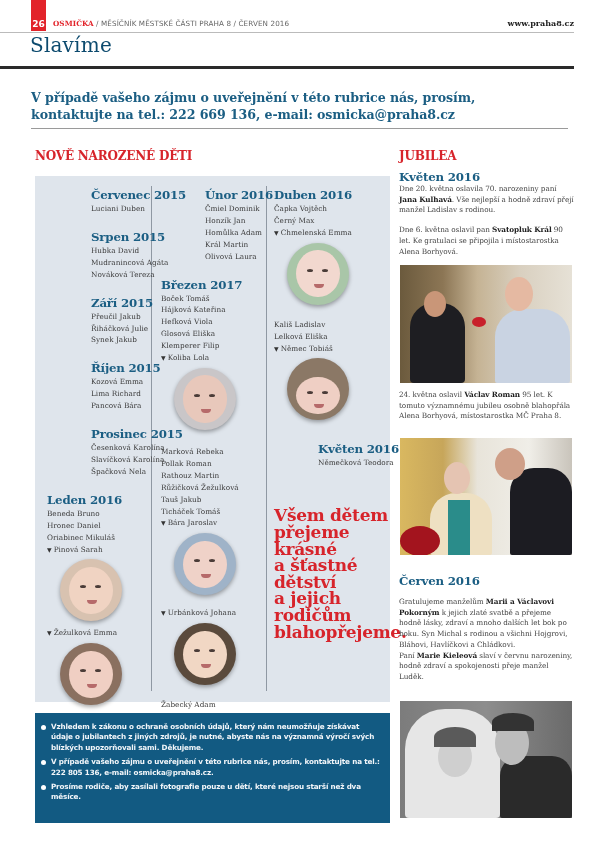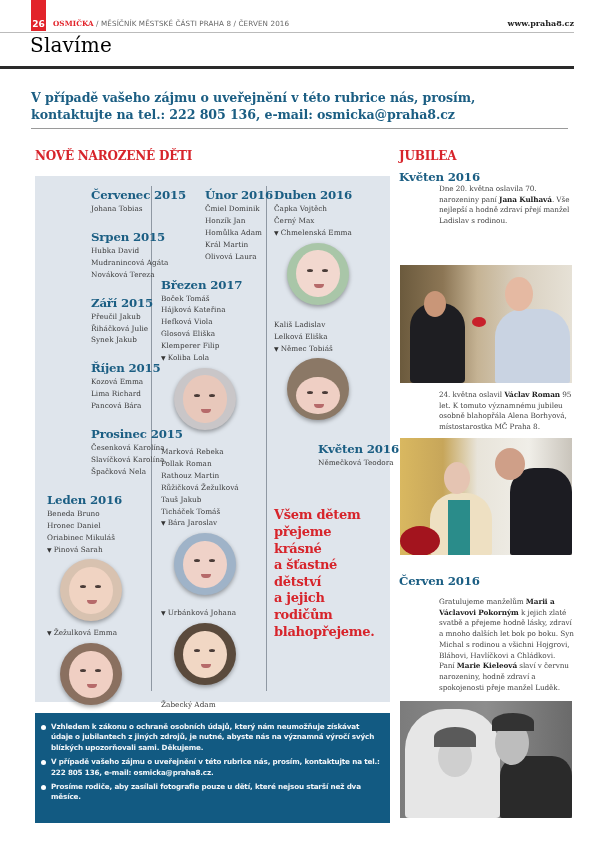--- a/index.html
+++ b/index.html
@@ -6,21 +6,21 @@
   html, body { width: 600px; height: 849px; background: #ffffff; overflow: hidden; }
   body { position: relative; font-family: "DejaVu Serif", serif; color: #333; }
 
   
   .page-tab { position: absolute; left: 31px; top: 0; width: 15px; height: 31px; background: #e2232a; }
   .page-num { position: absolute; left: 31px; top: 17px; width: 15px; height: 14px; color: #fff; font-family: "DejaVu Sans", sans-serif; font-size: 9px; font-weight: bold; text-align: center; line-height: 14px; }
   .running-head { position: absolute; left: 53px; top: 19px; font-family: "DejaVu Sans", sans-serif; font-size: 7.2px; color: #666; letter-spacing: 0.1px; white-space: nowrap; }
   .running-head .brand { color: #e2232a; font-weight: bold; font-family: "DejaVu Serif", serif; }
   .site-url { position: absolute; right: 26px; top: 18px; font-family: "DejaVu Serif", serif; font-weight: bold; font-size: 8px; color: #222; }
   .head-rule { position: absolute; left: 0; top: 32px; width: 574px; height: 1px; background: #bbb; }
-  .section-title { position: absolute; left: 30px; top: 33px; font-family: "DejaVu Serif", serif; font-size: 20px; color: #000000; font-weight: normal; letter-spacing: 0.2px; }
+  .section-title { position: absolute; left: 30px; top: 33px; font-family: "DejaVu Serif", serif; font-size: 20px; color: #0c4a6e; font-weight: normal; letter-spacing: 0.2px; }
   .title-rule { position: absolute; left: 0; top: 66px; width: 574px; height: 3px; background: #2a2a2a; }
 
   .contact-lead { position: absolute; left: 31px; top: 89px; width: 540px; font-family: "DejaVu Serif", serif; font-weight: bold; font-size: 12.6px; line-height: 17px; color: #1b5e83; letter-spacing: -0.1px; }
   .lead-rule { position: absolute; left: 31px; top: 128px; width: 537px; height: 1px; background: #9a9a9a; }
 
   .col-heading { position: absolute; font-family: "DejaVu Serif", serif; font-weight: bold; font-size: 12px; color: #d7242b; letter-spacing: -0.2px; }
   #h-babies { left: 35px; top: 149px; }
   #h-jubilea { left: 399px; top: 149px; }
 
   
@@ -30,62 +30,62 @@
   .month { font-family: "DejaVu Serif", serif; font-weight: bold; font-size: 11.8px; color: #1b5e83; line-height: 14px; margin-bottom: 1px; letter-spacing: -0.2px; white-space: nowrap; }
   .name { font-family: "DejaVu Serif", serif; font-size: 7.3px; color: #3a3a3a; line-height: 11.9px; white-space: nowrap; }
   .name .arrow { font-size: 6px; margin-right: 2px; color: #333; }
   .grp { margin-bottom: 15px; margin-left: 44px; }
   .photo { width: 62px; height: 62px; border-radius: 50%; margin: 4px 0 6px 13px; box-shadow: 0 2px 4px rgba(0,0,0,0.35); overflow: hidden; position: relative; }
   .photo .face { position: absolute; left: 15%; top: 12%; width: 70%; height: 76%; border-radius: 50%; }
   .photo .eye { position: absolute; width: 6px; height: 3px; border-radius: 50%; background: #4a3c38; top: 42%; }
   .photo .eye.l { left: 32%; } .photo .eye.r { left: 56%; }
   .photo .mouth { position: absolute; left: 44%; top: 66%; width: 10px; height: 4px; border-radius: 0 0 6px 6px; background: #b66a6a; }
 
-  .wish { font-family: "DejaVu Serif", serif; font-weight: bold; font-size: 13px; line-height: 16.6px; color: #d7242b; letter-spacing: -0.3px; }
+  .wish { font-family: "DejaVu Serif", serif; font-weight: bold; font-size: 17px; line-height: 16.6px; color: #d7242b; letter-spacing: -0.3px; }
 
   
   .notes-box { position: absolute; left: 35px; top: 713px; width: 355px; height: 110px; background: #125a82; padding: 9px 8px 0 6px; }
   .note { position: relative; padding-left: 10px; font-family: "DejaVu Sans", sans-serif; font-weight: bold; font-size: 7.2px; line-height: 10.4px; color: #f2f6fa; margin-bottom: 4px; letter-spacing: -0.15px; }
   .note .dot { position: absolute; left: 0; top: 3px; width: 5px; height: 5px; border-radius: 50%; background: #fff; }
 
   
   .jub { position: absolute; left: 399px; width: 175px; }
   .jub-month { font-family: "DejaVu Serif", serif; font-weight: bold; font-size: 11.8px; color: #1b5e83; line-height: 14px; letter-spacing: -0.2px; }
-  .jub-text { font-family: "DejaVu Serif", serif; font-size: 7.3px; line-height: 10.7px; color: #444; letter-spacing: -0.1px; margin-left: 40px; }
+  .jub-text { font-family: "DejaVu Serif", serif; font-size: 7.3px; line-height: 10.7px; color: #444; letter-spacing: -0.1px; }
   .jub-text b { color: #222; }
   .jphoto { position: absolute; left: 400px; width: 172px; overflow: hidden; }
 </style>
 </head>
 <body>
 
 <div class="page-tab"></div>
 <div class="page-num">26</div>
 <div class="running-head"><span class="brand">OSMIČKA</span><span> / MĚSÍČNÍK MĚSTSKÉ ČÁSTI PRAHA 8 / ČERVEN 2016</span></div>
 <div class="site-url">www.praha8.cz</div>
 <div class="head-rule"></div>
 <div class="section-title">Slavíme</div>
 <div class="title-rule"></div>
 
 <div class="contact-lead">
   <div>V případě vašeho zájmu o uveřejnění v této rubrice nás, prosím,</div>
-  <div>kontaktujte na tel.: 222 805 136, e-mail: osmicka@praha8.cz</div>
+  <div>kontaktujte na tel.: 222 669 136, e-mail: osmicka@praha8.cz</div>
 </div>
 <div class="lead-rule"></div>
 
 <div class="col-heading" id="h-babies">NOVĚ NAROZENÉ DĚTI</div>
 <div class="col-heading" id="h-jubilea">JUBILEA</div>
 
 <div class="babies-panel">
   <div class="vsep" style="left:116px"></div>
   <div class="vsep" style="left:231px"></div>
 
   <div class="bcol" style="left:12px">
     <div class="grp">
       <div class="month">Červenec 2015</div>
-      <div class="name">Johana Tobias</div>
+      <div class="name">Luciani Duben</div>
     </div>
     <div class="grp">
       <div class="month">Srpen 2015</div>
       <div class="name">Hubka David</div>
       <div class="name">Mudranincová Agáta</div>
       <div class="name">Nováková Tereza</div>
     </div>
     <div class="grp">
       <div class="month">Září 2015</div>
       <div class="name">Přeučil Jakub</div>
@@ -214,20 +214,21 @@
 
 <div class="notes-box">
   <div class="note"><span class="dot"></span><span>Vzhledem k zákonu o ochraně osobních údajů, který nám neumožňuje získávat údaje o jubilantech z jiných zdrojů, je nutné, abyste nás na významná výročí svých blízkých upozorňovali sami. Děkujeme.</span></div>
   <div class="note"><span class="dot"></span><span>V případě vašeho zájmu o uveřejnění v této rubrice nás, prosím, kontaktujte na tel.: 222 805 136, e-mail: osmicka@praha8.cz.</span></div>
   <div class="note"><span class="dot"></span><span>Prosíme rodiče, aby zasílali fotografie pouze u dětí, které nejsou starší než dva měsíce.</span></div>
 </div>
 
 <div class="jub" style="top:170px">
   <div class="jub-month">Květen 2016</div>
   <p class="jub-text"><span>Dne 20. května oslavila 70. narozeniny paní </span><b>Jana Kulhavá</b><span>. Vše nejlepší a hodně zdraví přejí manžel  Ladislav s rodinou.</span></p>
+  <p class="jub-text" style="margin-top:9px"><span>Dne 6. května oslavil pan </span><b>Svatopluk Král</b><span> 90 let. Ke gratulaci se připojila i místostarostka Alena Borhyová.</span></p>
 </div>
 
 <div class="jphoto" style="top:265px;height:118px;background:linear-gradient(90deg,#6b5a3d 0%,#8c7655 25%,#c5b394 45%,#d9d0c0 70%,#e6e1d6 100%)">
   <div style="position:absolute;left:10px;top:38px;width:55px;height:80px;border-radius:24px 24px 4px 4px;background:#1e1e22"></div>
   <div style="position:absolute;left:24px;top:26px;width:22px;height:26px;border-radius:50%;background:#c99678"></div>
   <div style="position:absolute;left:95px;top:44px;width:75px;height:74px;border-radius:28px 28px 2px 2px;background:#c9d3e2"></div>
   <div style="position:absolute;left:105px;top:12px;width:28px;height:34px;border-radius:50%;background:#e5b9a2"></div>
   <div style="position:absolute;left:72px;top:52px;width:14px;height:10px;border-radius:50%;background:#c8202a"></div>
 </div>
 

